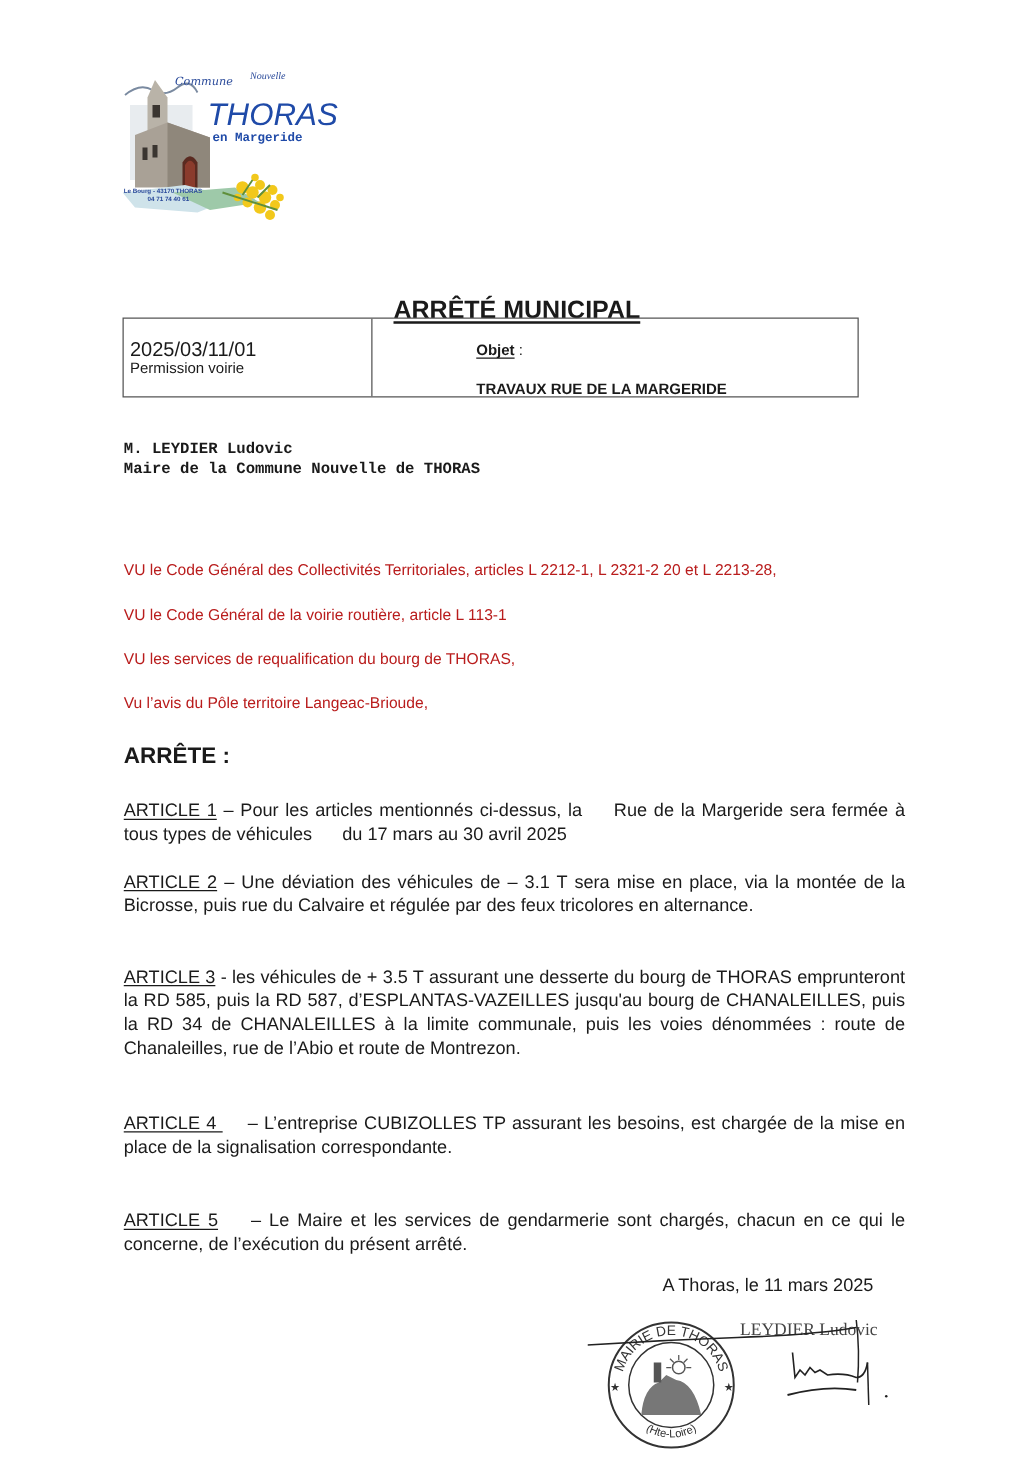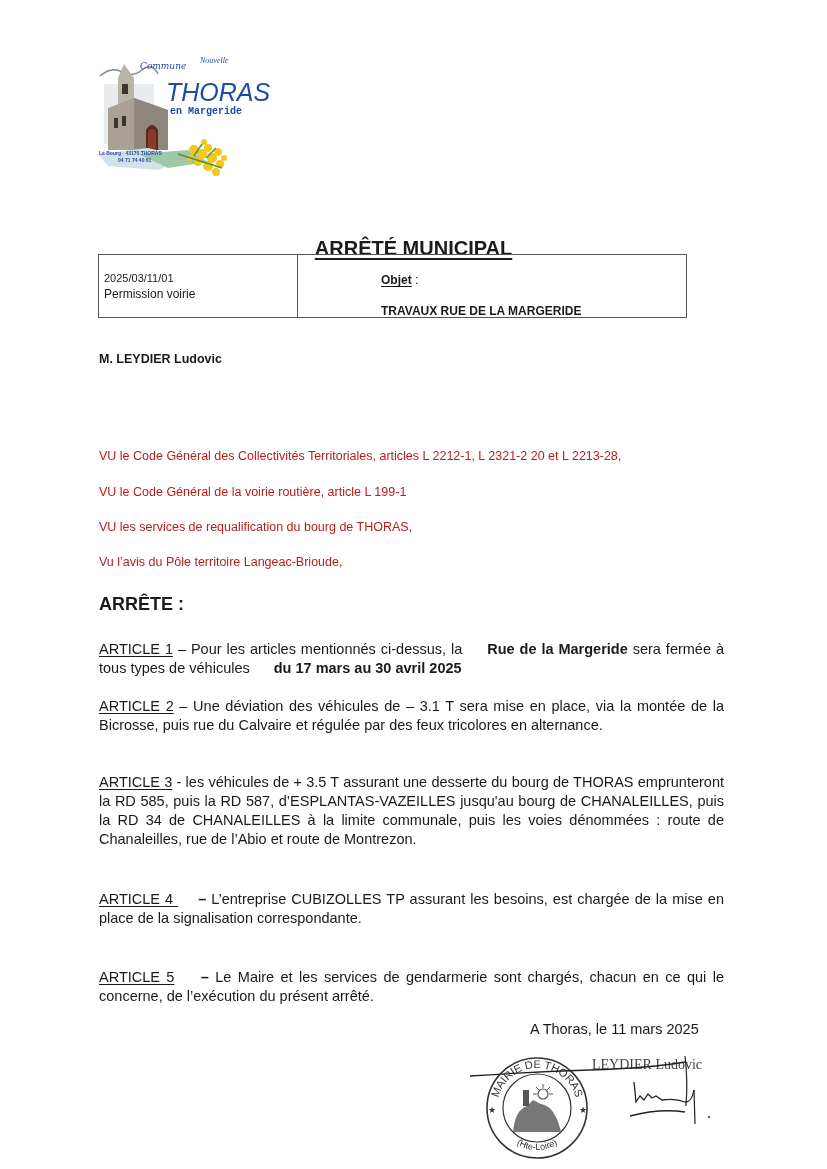--- a/index.html
+++ b/index.html
@@ -21,40 +21,40 @@
   .logo-phone { position: absolute; left: 118px; top: 157px; font-size: 5px; color: #2a4a9a; font-weight: bold; white-space: nowrap; }
 
   
   .title { position: absolute; left: 0; width: 827px; top: 193px; text-align: center;
            font-weight: bold; font-size: 20px; text-decoration: underline; text-underline-offset: 3px; color: #1a1a1a; margin-top: 44px; }
 
   
   .ref-table { position: absolute; left: 98px; top: 254px; width: 589px; height: 64px;
                border: 1px solid #555; border-collapse: collapse; box-sizing: border-box; }
   .ref-left { position: absolute; left: 0; top: 0; width: 199px; height: 62px; border-right: 1px solid #555; box-sizing: border-box; }
-  .ref-number { position: absolute; left: 5px; top: 17px; font-size: 11px; }
+  .ref-number { position: absolute; left: 5px; top: 17px; font-size: 16px; }
   .ref-type { position: absolute; left: 5px; top: 32px; font-size: 12px; }
   .ref-objet-label { position: absolute; left: 282px; top: 18px; font-size: 12px; font-weight: bold; }
   .ref-objet-label u { text-underline-offset: 2px; }
   .ref-objet-value { position: absolute; left: 282px; top: 49px; font-size: 12px; font-weight: bold; }
 
   
-  .mayor { position: absolute; left: 99px; top: 351px; font-weight: bold; font-size: 12.5px; line-height: 16px; }
+  .mayor { position: absolute; left: 99px; top: 351px; font-weight: bold; font-size: 12.5px; line-height: 16px; font-family: Liberation Mono, monospace; }
 
   
   .vu { position: absolute; left: 99px; font-size: 12.5px; white-space: nowrap; color: #b91c1c; }
 
   
   .arrete { position: absolute; left: 99px; top: 594px; font-size: 18px; font-weight: bold; }
 
   
   .article { position: absolute; left: 99px; width: 625px; font-size: 14.5px; line-height: 19px;
              text-align: justify; color: #1a1a1a; }
   .article-label { font-weight: normal; text-decoration: underline; text-underline-offset: 2px; }
-  .bold { font-weight: bold; margin-left: 20px; }
+  .bold { font-weight: normal; margin-left: 20px; }
 
   
   .place-date { position: absolute; left: 530px; top: 1021px; font-size: 14.5px; }
   .stamp { position: absolute; left: 475px; top: 1050px; width: 125px; height: 110px; }
   .sig-name { position: absolute; left: 592px; top: 1057px; font-family: "Liberation Serif", serif; font-size: 14px; color: #444; }
   .sig-scribble { position: absolute; left: 470px; top: 1050px; width: 270px; height: 90px; }
 </style>
 </head>
 <body>
 
@@ -114,24 +114,25 @@
   <div class="ref-left">
     <div class="ref-number">2025/03/11/01</div>
     <div class="ref-type">Permission voirie</div>
   </div>
   <div class="ref-objet-label"><u>Objet</u><span style="font-weight:normal"> :</span></div>
   <div class="ref-objet-value">TRAVAUX RUE DE LA MARGERIDE</div>
 </div>
 
 <div class="mayor">
   <div>M. LEYDIER Ludovic</div>
+  <div>Maire de la Commune Nouvelle de THORAS</div>
 </div>
 
 <div class="vu" style="top:449px">VU  le Code Général des Collectivités Territoriales, articles L 2212-1, L 2321-2 20 et L 2213-28,</div>
-<div class="vu" style="top:485px">VU le Code Général de la voirie routière, article L 199-1</div>
+<div class="vu" style="top:485px">VU le Code Général de la voirie routière, article L 113-1</div>
 <div class="vu" style="top:520px">VU les services de requalification du bourg de THORAS,</div>
 <div class="vu" style="top:555px">Vu l’avis du Pôle territoire Langeac-Brioude,</div>
 
 <div class="arrete">ARRÊTE :</div>
 
 <div class="article" style="top:640px">
   <span class="article-label">ARTICLE 1</span><span> –  </span><span>Pour les articles mentionnés ci-dessus, la </span><span class="bold">Rue de la Margeride</span><span> sera fermée à tous types de véhicules </span><span class="bold">du 17 mars au 30 avril 2025</span>
 </div>
 
 <div class="article" style="top:697px">

